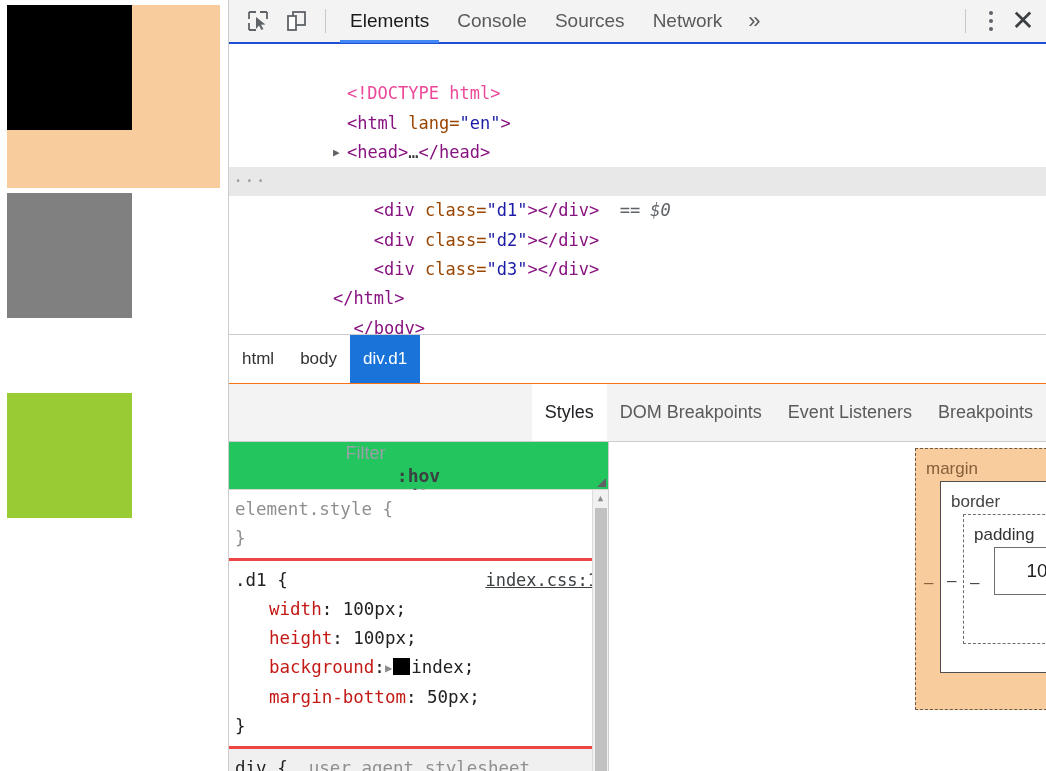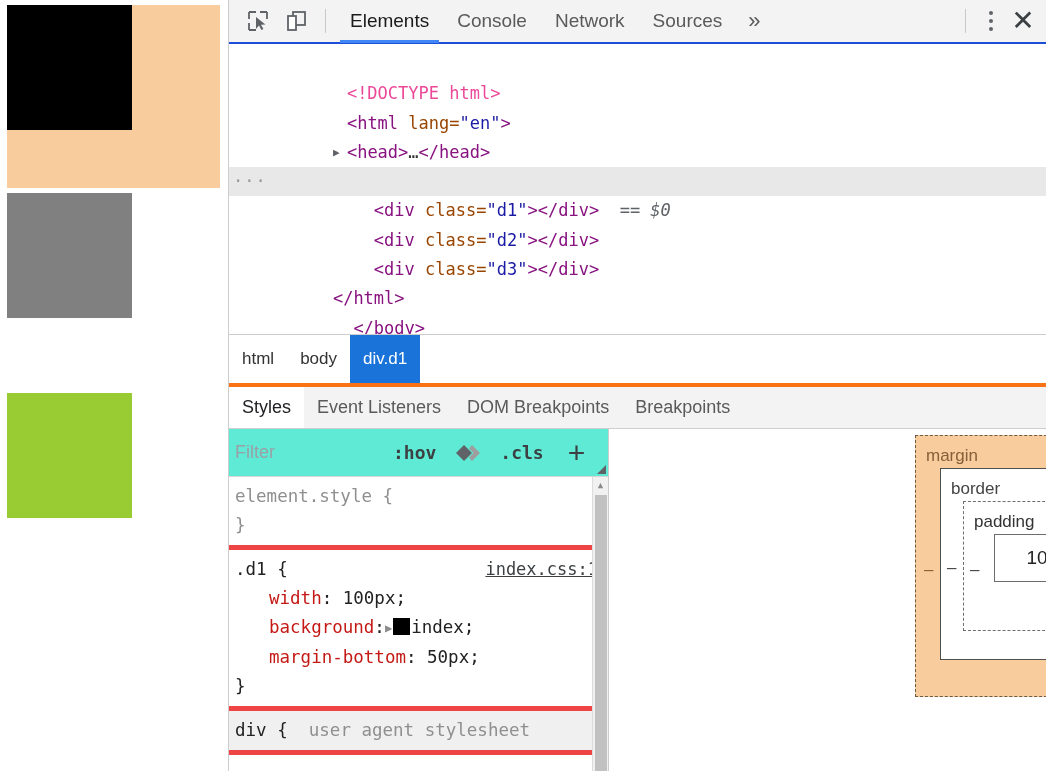--- a/index.html
+++ b/index.html
@@ -218,27 +218,28 @@
     color: #333333;
     cursor: pointer;
   }
   .crumb.active {
     background: #1a73d9;
     color: #ffffff;
   }
 
   
   .subtabs {
-    height: 46px;
+    height: 59px;
     background: #f3f3f3;
-    border-top: 4px solid #f97316;
+    border-top: 1px solid #f97316;
     border-bottom: 1px solid #cdcdcd;
     display: flex;
     align-items: stretch;
     box-sizing: border-box;
+    justify-content: flex-end;
   }
   .subtab {
     display: flex;
     align-items: center;
     padding: 0 13px;
     font-size: 18px;
     color: #5a5a5a;
     cursor: pointer;
     white-space: nowrap;
   }
@@ -258,25 +259,26 @@
     width: 380px;
     height: 634px;
     background: #ffffff;
     border-right: 1px solid #cdcdcd;
     box-sizing: border-box;
     overflow: hidden;
   }
   .filter-bar {
     position: relative;
     height: 48px;
-    background: #5eead4;
+    background: #22c55e;
     border-bottom: 1px solid #d6d6d6;
     display: flex;
     align-items: center;
     box-sizing: border-box;
+    flex-direction: column;
   }
   .filter-input {
     border: 0;
     outline: none;
     background: transparent;
     font-family: "Liberation Sans", sans-serif;
     font-size: 18px;
     color: #333;
     padding-left: 6px;
     width: 150px;
@@ -326,21 +328,21 @@
   .rules {
     position: relative;
     height: 586px;
     overflow: hidden;
     font-family: "DejaVu Sans Mono", monospace;
     font-size: 17.5px;
     line-height: 29px;
   }
   .rule {
     padding: 5px 0 5px 6px;
-    border-bottom: 5px solid #ef4444;
+    border-bottom: 3px solid #ef4444;
     background: #ffffff;
     position: relative;
   }
   .rule.ua {
     background: #f0f0f0;
   }
   .rule-head {
     white-space: pre;
     position: relative;
   }
@@ -507,22 +509,22 @@
         <svg width="24" height="24" viewBox="0 0 24 24" aria-hidden="true">
           <rect x="9" y="3" width="12" height="13" fill="none" stroke="#5f6368" stroke-width="1.8"></rect>
           <rect x="4" y="7" width="8" height="14" fill="#ffffff" stroke="#5f6368" stroke-width="1.8"></rect>
         </svg>
       </div>
       <div class="tb-sep"></div>
 
       <div class="tabs">
         <div class="tab active">Elements</div>
         <div class="tab">Console</div>
+        <div class="tab">Sources</div>
         <div class="tab">Network</div>
-        <div class="tab">Sources</div>
         <div class="tab more">»</div>
       </div>
 
       <div class="tb-right">
         <div class="tb-sep"></div>
         <div class="dots-v">
           <i></i>
             <i></i>
             <i></i>
         </div>
@@ -570,22 +572,22 @@
     </div>
 
     <div class="crumbs">
       <div class="crumb">html</div>
       <div class="crumb">body</div>
       <div class="crumb active">div.d1</div>
     </div>
 
     <div class="subtabs">
       <div class="subtab active">Styles</div>
+      <div class="subtab">DOM Breakpoints</div>
       <div class="subtab">Event Listeners</div>
-      <div class="subtab">DOM Breakpoints</div>
       <div class="subtab">Breakpoints</div>
     </div>
 
     <div class="lower">
 
       <div class="styles-pane">
 
         <div class="filter-bar">
           <input class="filter-input" type="text" placeholder="Filter" style="">
           <div class="hov-btn">:hov</div>
@@ -605,20 +607,21 @@
           <div class="rule">
             <div class="rule-head"><span class="sel-static">element.style</span><span class="sel-static"> </span><span class="sel-static">{</span></div>
             <div class="rule-head"><span class="sel-static">}</span></div>
           </div>
 
           <div class="rule">
             <div class="rule-head"><span class="sel">.d1</span><span class="sel"> </span><span class="sel">{</span><span class="origin">index.css:1</span></div>
 
             <div class="decl"><span class="prop">width</span><span class="val">: </span><span class="val">100px</span><span class="val">;</span></div>
 
+            <div class="decl"><span class="prop">height</span><span class="val">: </span><span class="val">100px</span><span class="val">;</span></div>
 
             <div class="decl"><span class="prop">background</span><span class="val">:</span><span class="swatch-arrow">▶</span><span class="swatch" style="background: rgb(0, 0, 0);"></span><span class="val">index</span><span class="val">;</span></div>
 
             <div class="decl"><span class="prop">margin-bottom</span><span class="val">: </span><span class="val">50px</span><span class="val">;</span></div>
 
             <div class="rule-head"><span class="sel">}</span></div>
           </div>
 
           <div class="rule ua">
             <div class="rule-head"><span class="sel">div</span><span class="sel"> </span><span class="sel">{</span><span class="ua-label">  </span><span class="ua-label">user agent stylesheet</span></div>

